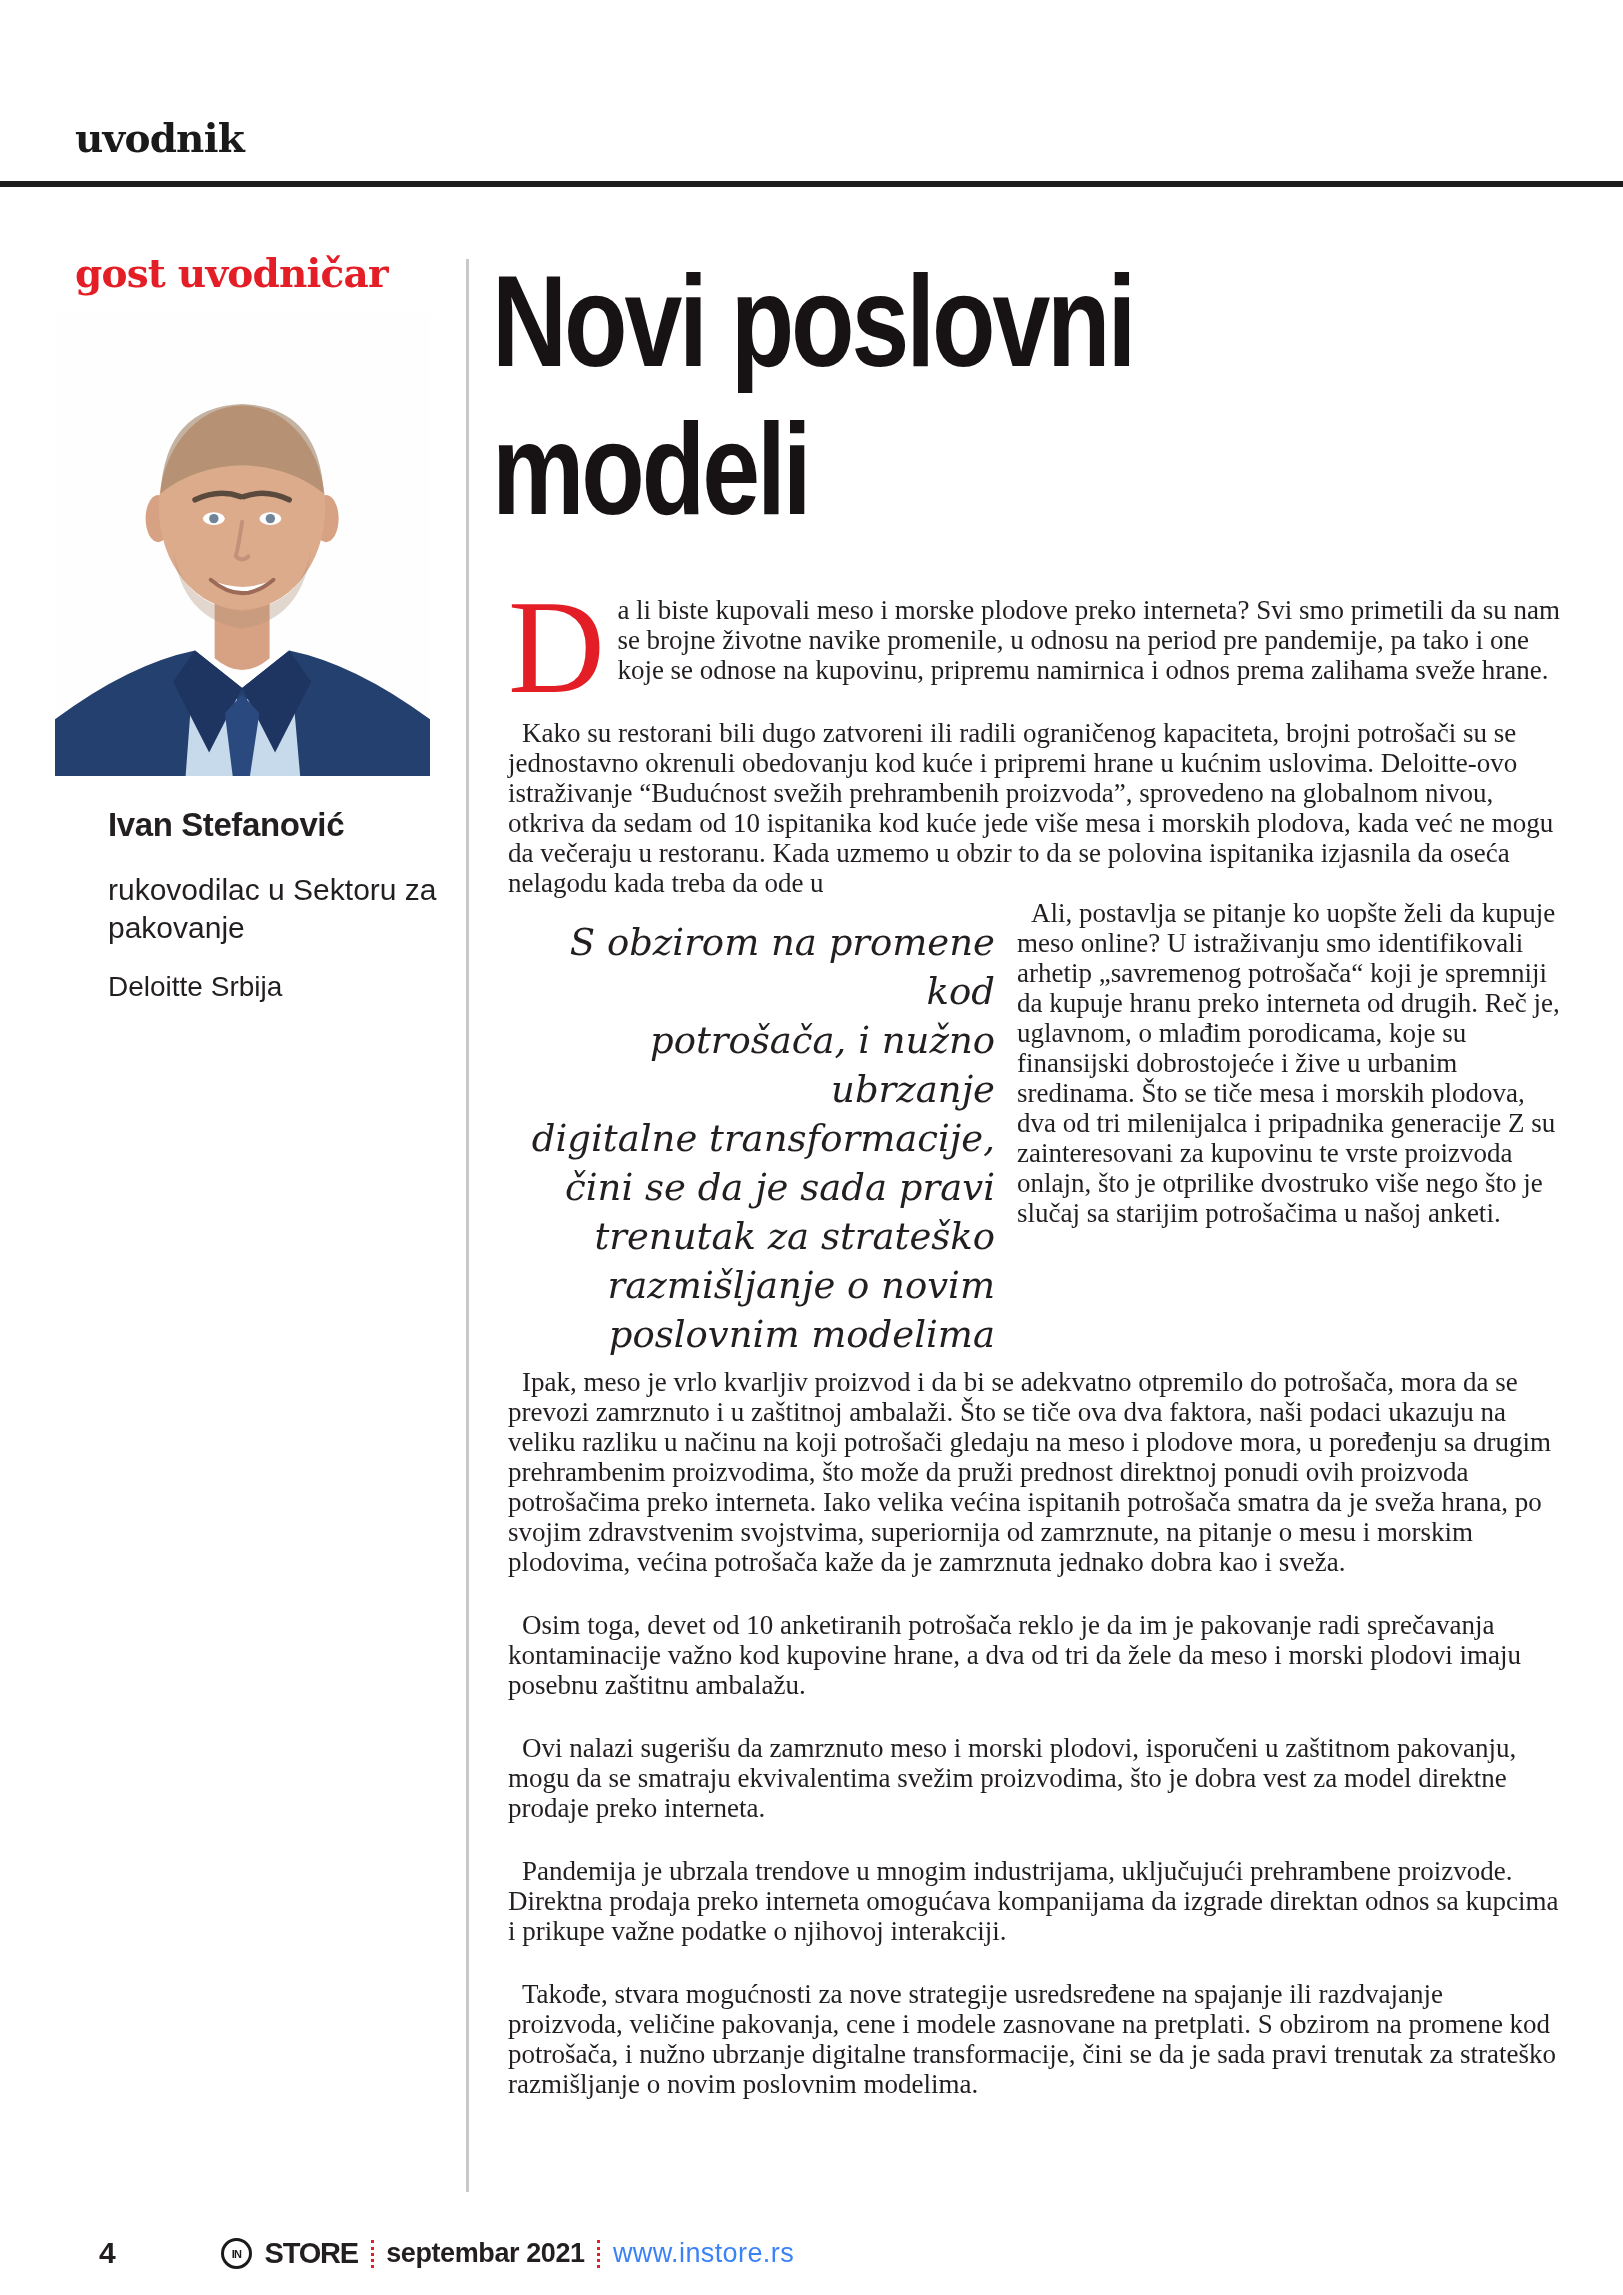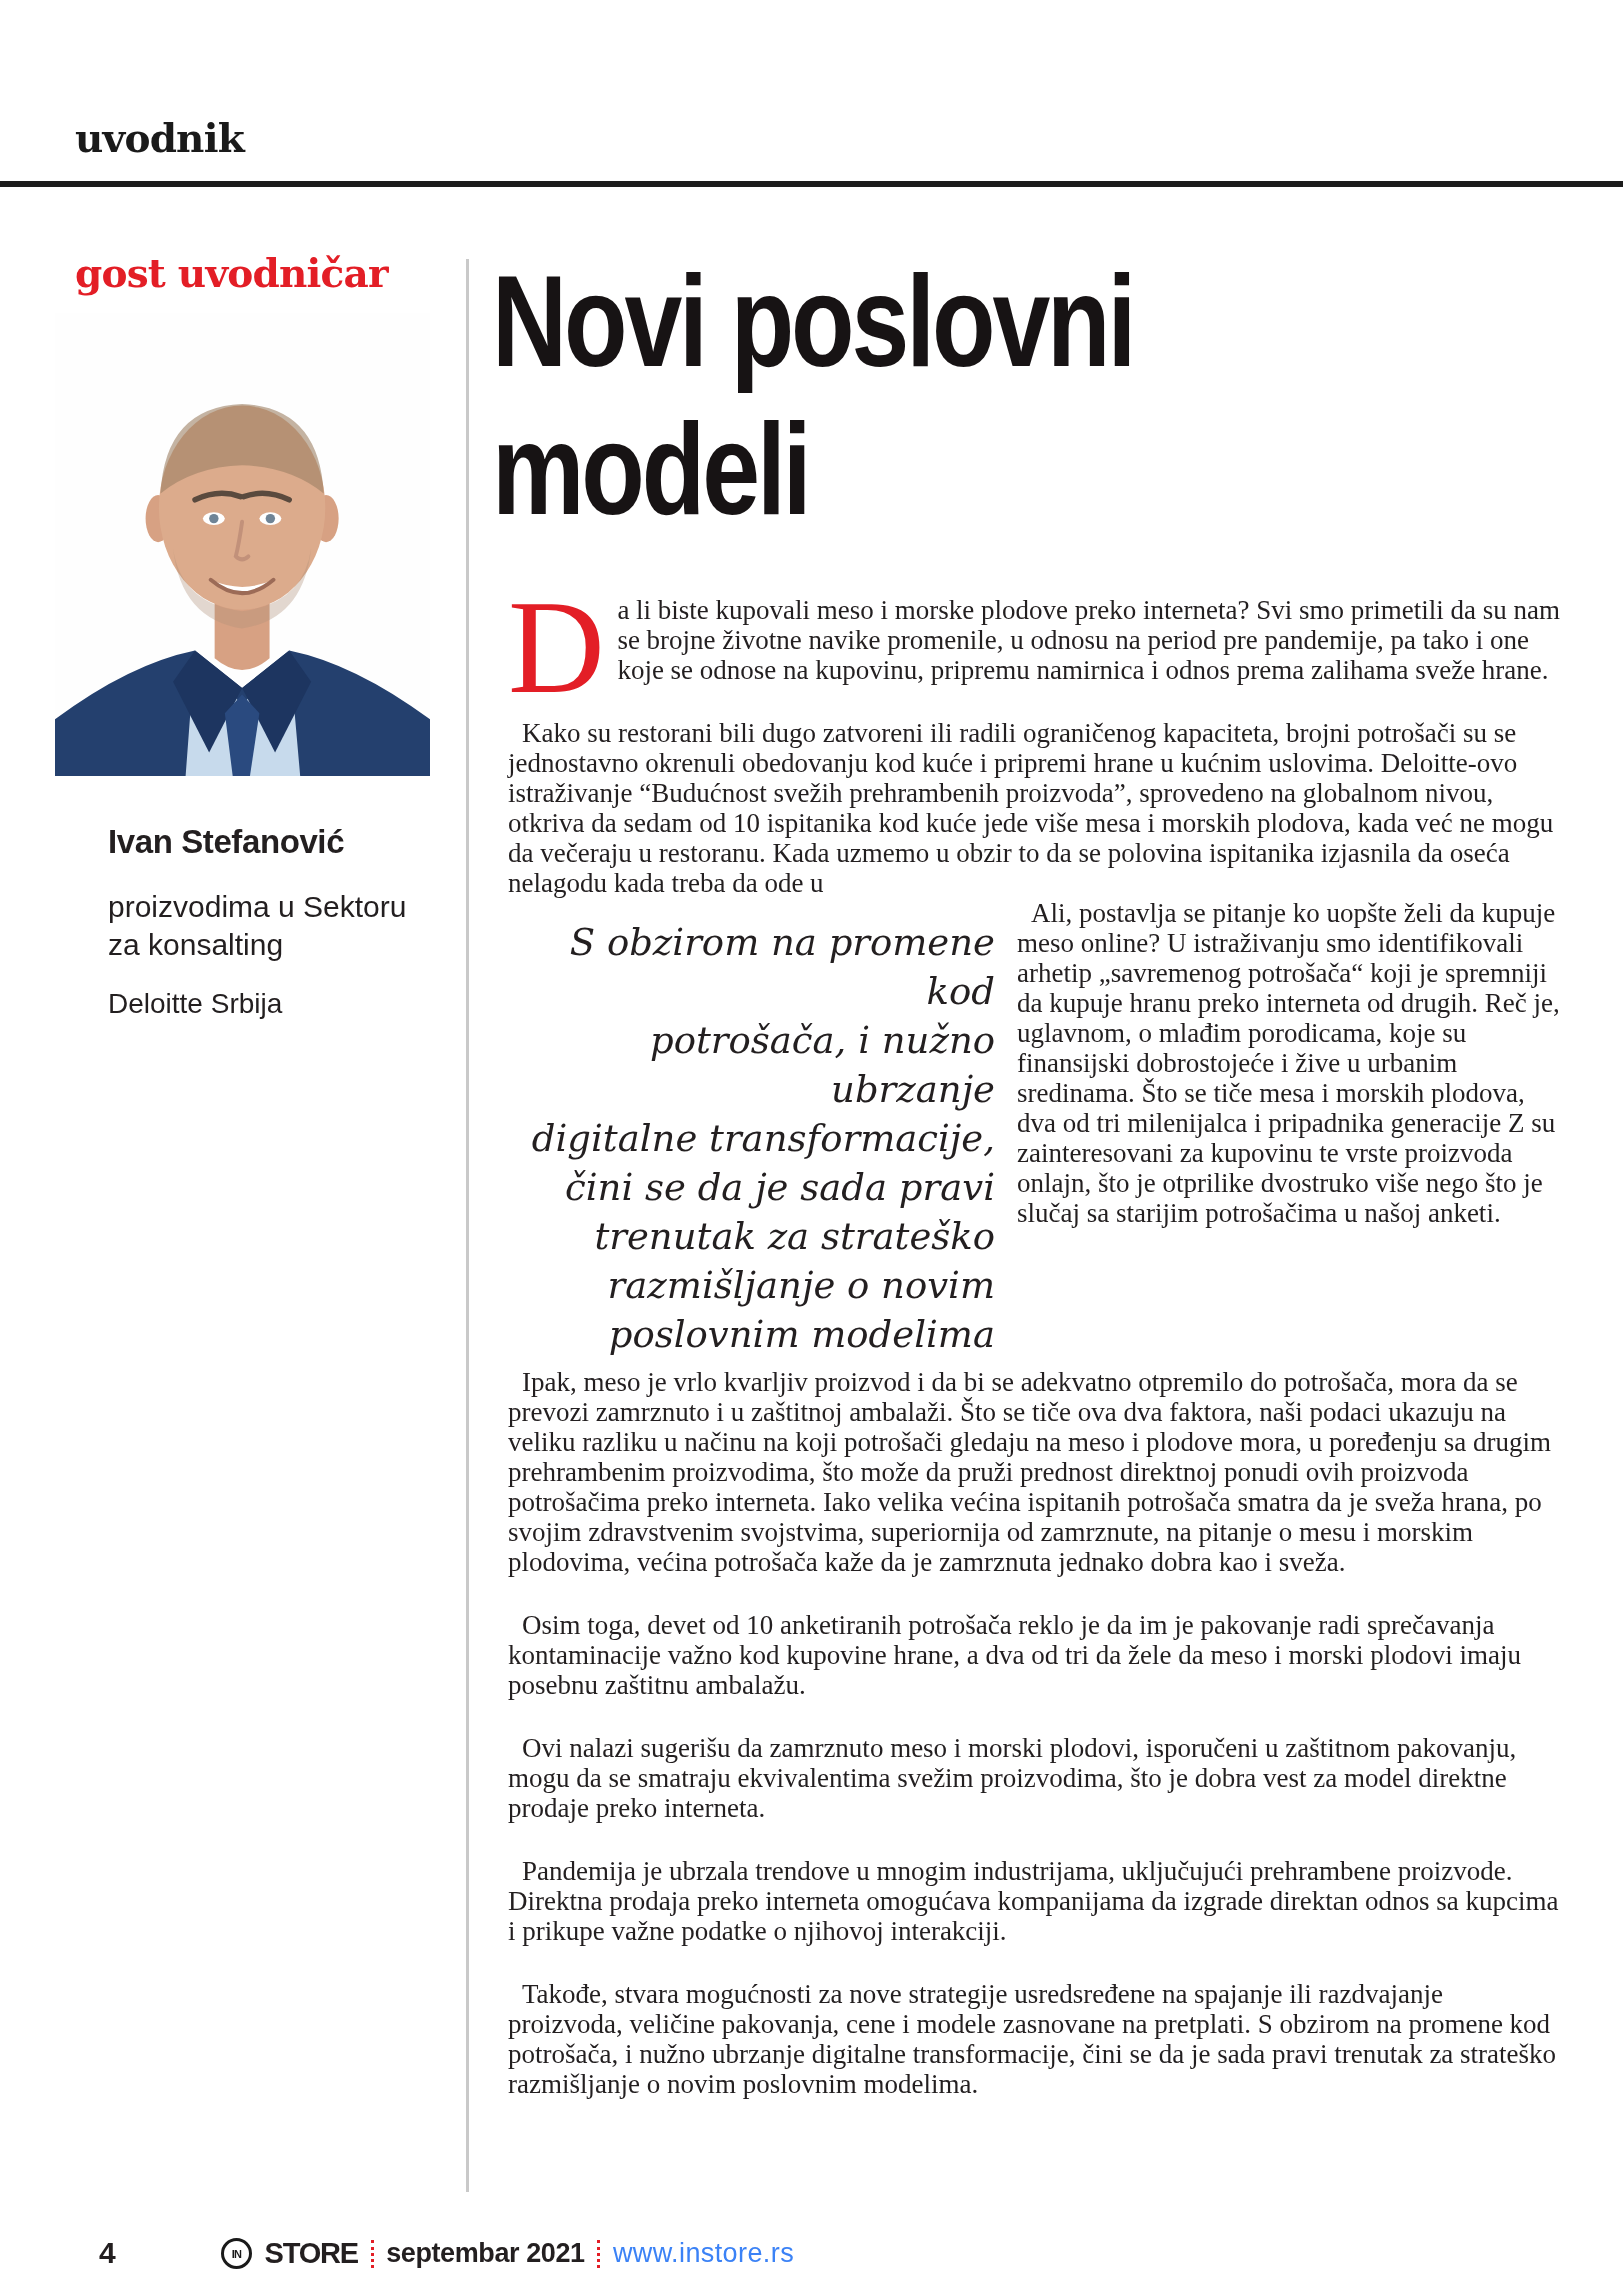--- a/index.html
+++ b/index.html
@@ -19,21 +19,21 @@
   
   .kicker{
     position:absolute;left:75px;top:250px;
     font-family:"DejaVu Serif",serif;font-weight:bold;
     font-size:39px;letter-spacing:-0.8px;color:#e31e26;
   }
   .photo{
     position:absolute;left:55px;top:313px;width:375px;height:463px;background:#ffffff;
   }
   .author{
-    position:absolute;left:108px;top:823px;width:338px;
+    position:absolute;left:108px;top:806px;width:338px;
     font-family:"Liberation Sans",sans-serif;color:#231f20;
   }
   .author .name{font-weight:bold;font-size:33px;margin:0 0 27px 0;letter-spacing:-0.4px;}
   .author .role{font-size:30px;line-height:38px;margin:0 0 23.6px 0;}
   .author .company{font-size:28px;margin:0;}
   .column-divider{
     position:absolute;left:466px;top:259px;width:3.1px;height:1933px;background:#c9c9c9;
   }
   
   .main{
@@ -124,21 +124,21 @@
 
     <path d="M198,340 q40,34 80,0 q-40,18 -80,0 Z" fill="#ffffff"></path>
     <path d="M198,340 q40,34 80,0" stroke="#9c6b57" stroke-width="5" fill="none" stroke-linecap="round"></path>
 
     <path d="M150,300 Q160,390 238,402 Q316,390 326,300 Q316,370 238,380 Q160,370 150,300 Z" fill="#b08e77" opacity="0.35"></path>
   </svg>
 </div>
 
 <div class="author">
   <p class="name">Ivan Stefanović</p>
-  <p class="role">proizvodima u Sektoru za konsalting</p>
+  <p class="role">rukovodilac u Sektoru za pakovanje</p>
   <p class="company">Deloitte Srbija</p>
 </div>
 
 <div class="column-divider"></div>
 
 <div class="main">
   <h1 class="article-title"><span>Novi poslovni</span><br><span>modeli</span></h1>
 
   <p><span class="dropcap">D</span><span>a li biste kupovali meso i morske plodove preko interneta? Svi smo primetili da su nam se brojne životne navike promenile, u odnosu na period pre pandemije, pa tako i one koje se odnose na kupovinu, pripremu namirnica i odnos prema zalihama sveže hrane.</span></p>
 

